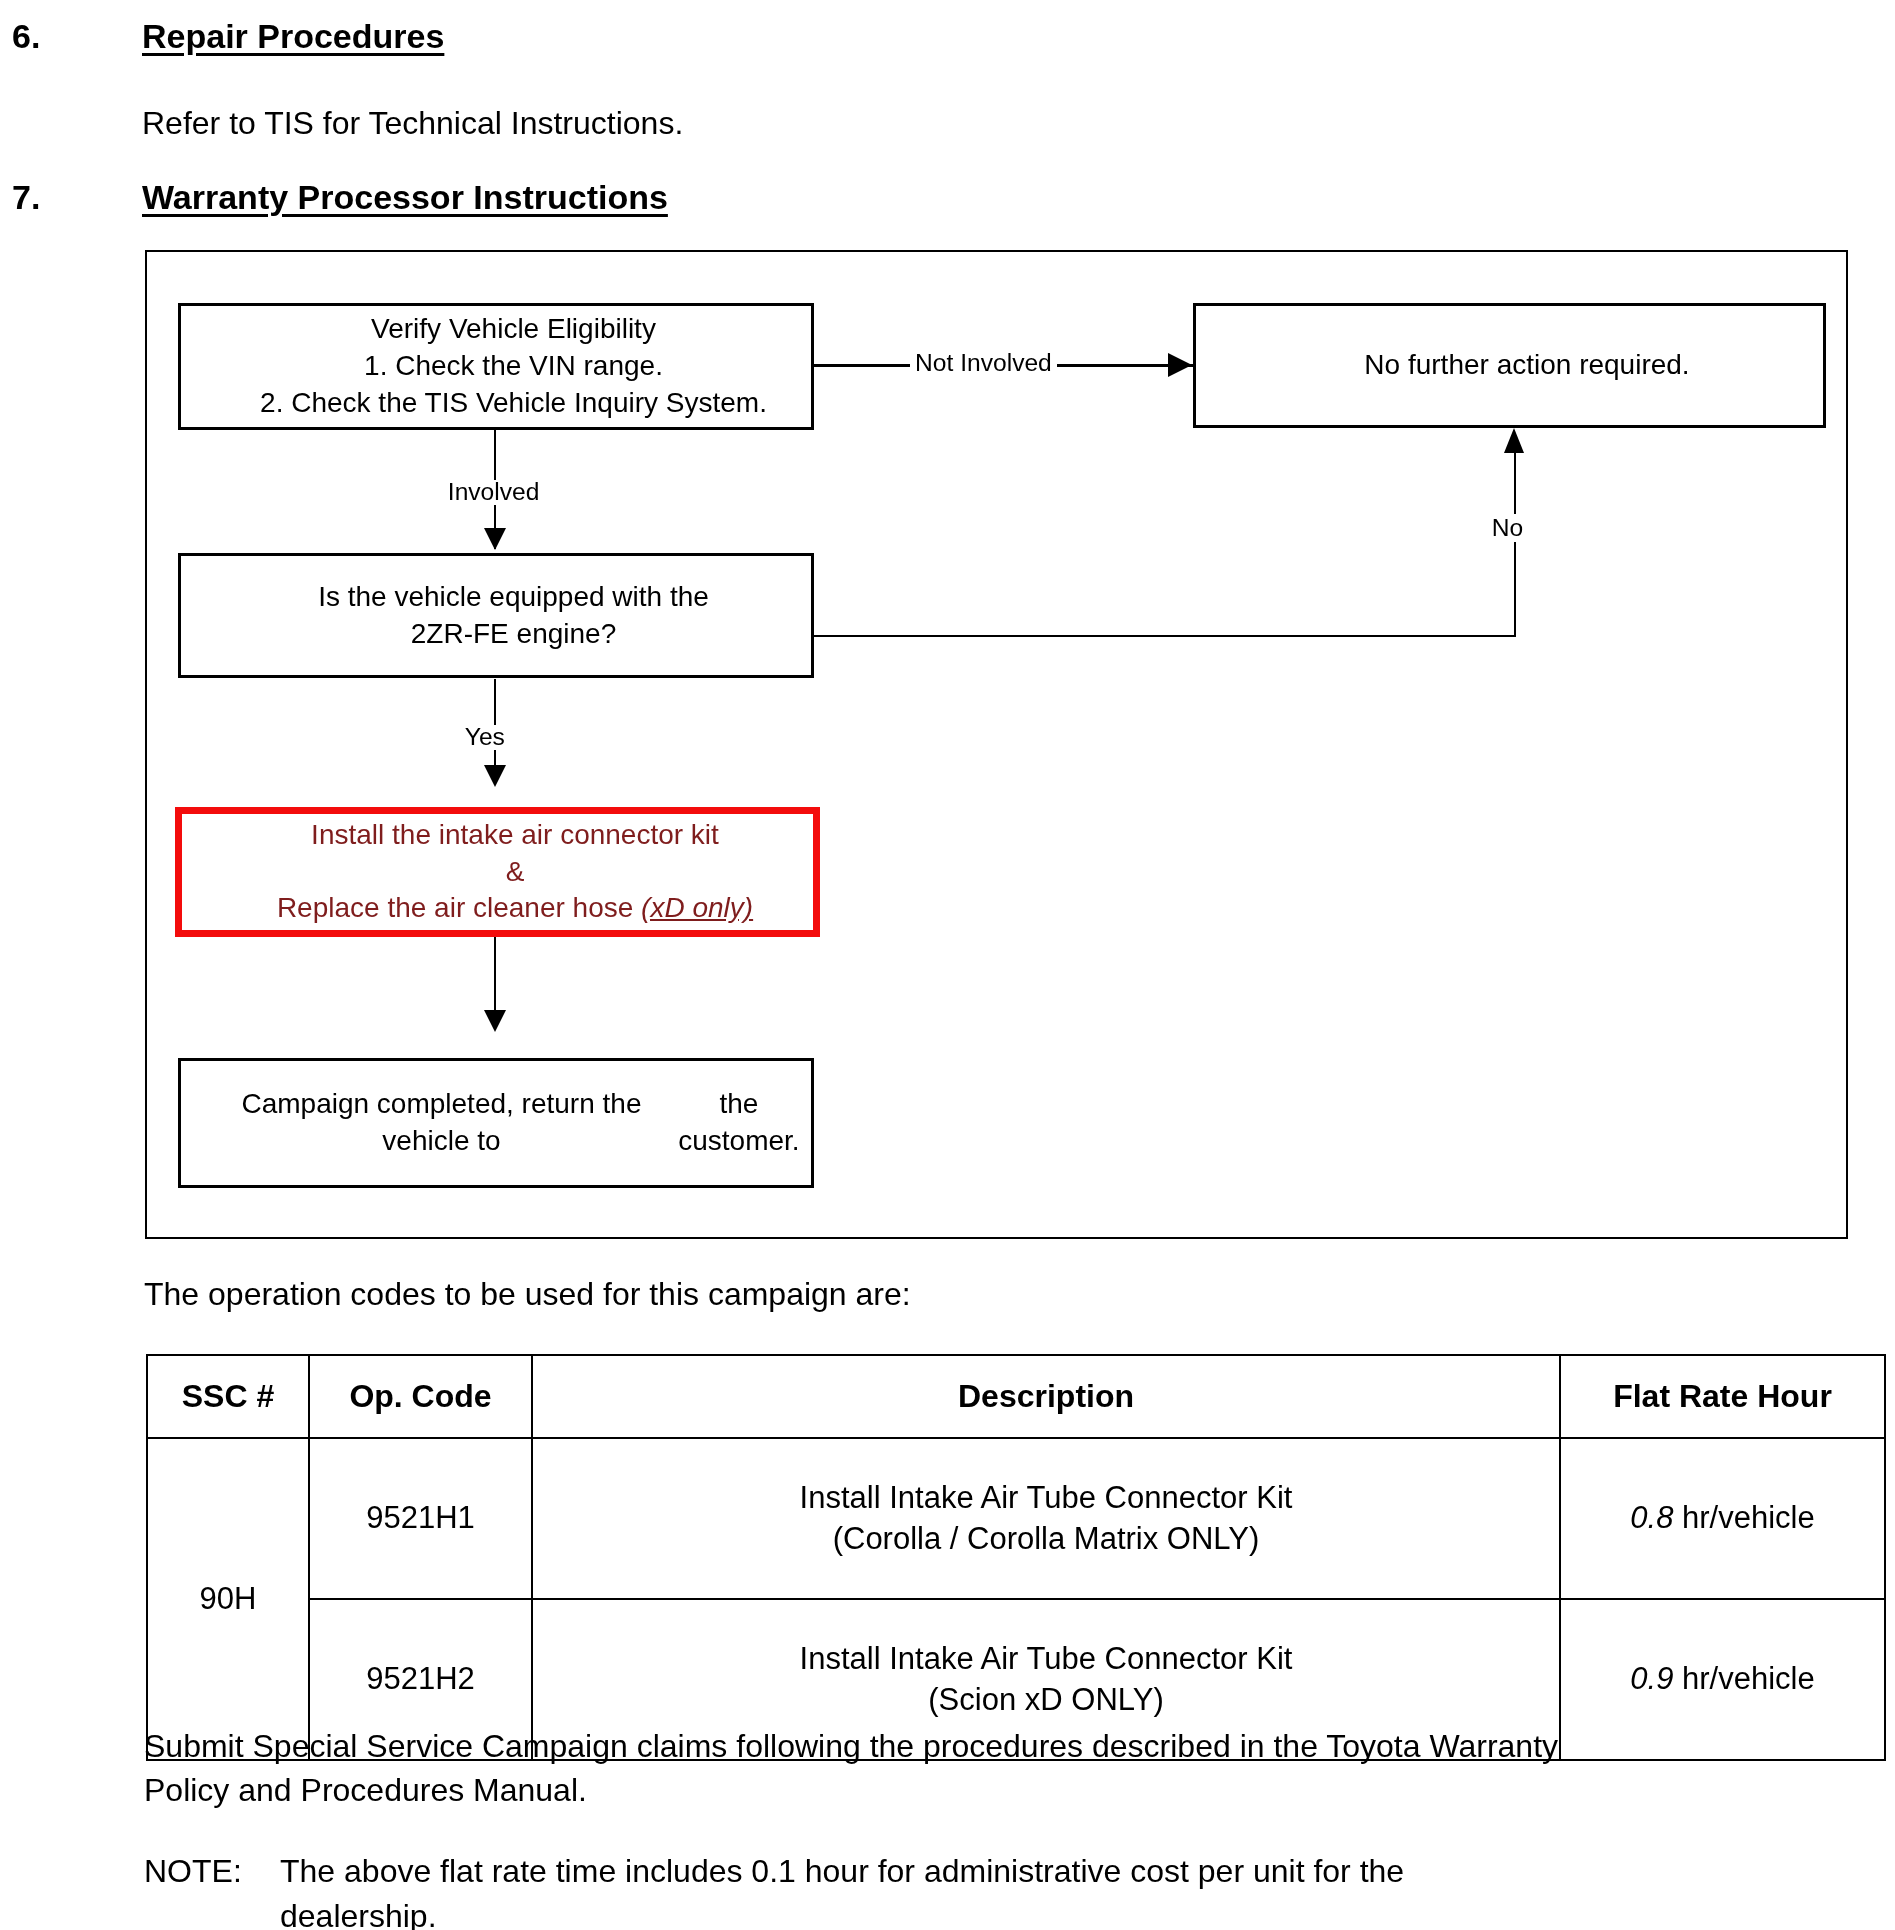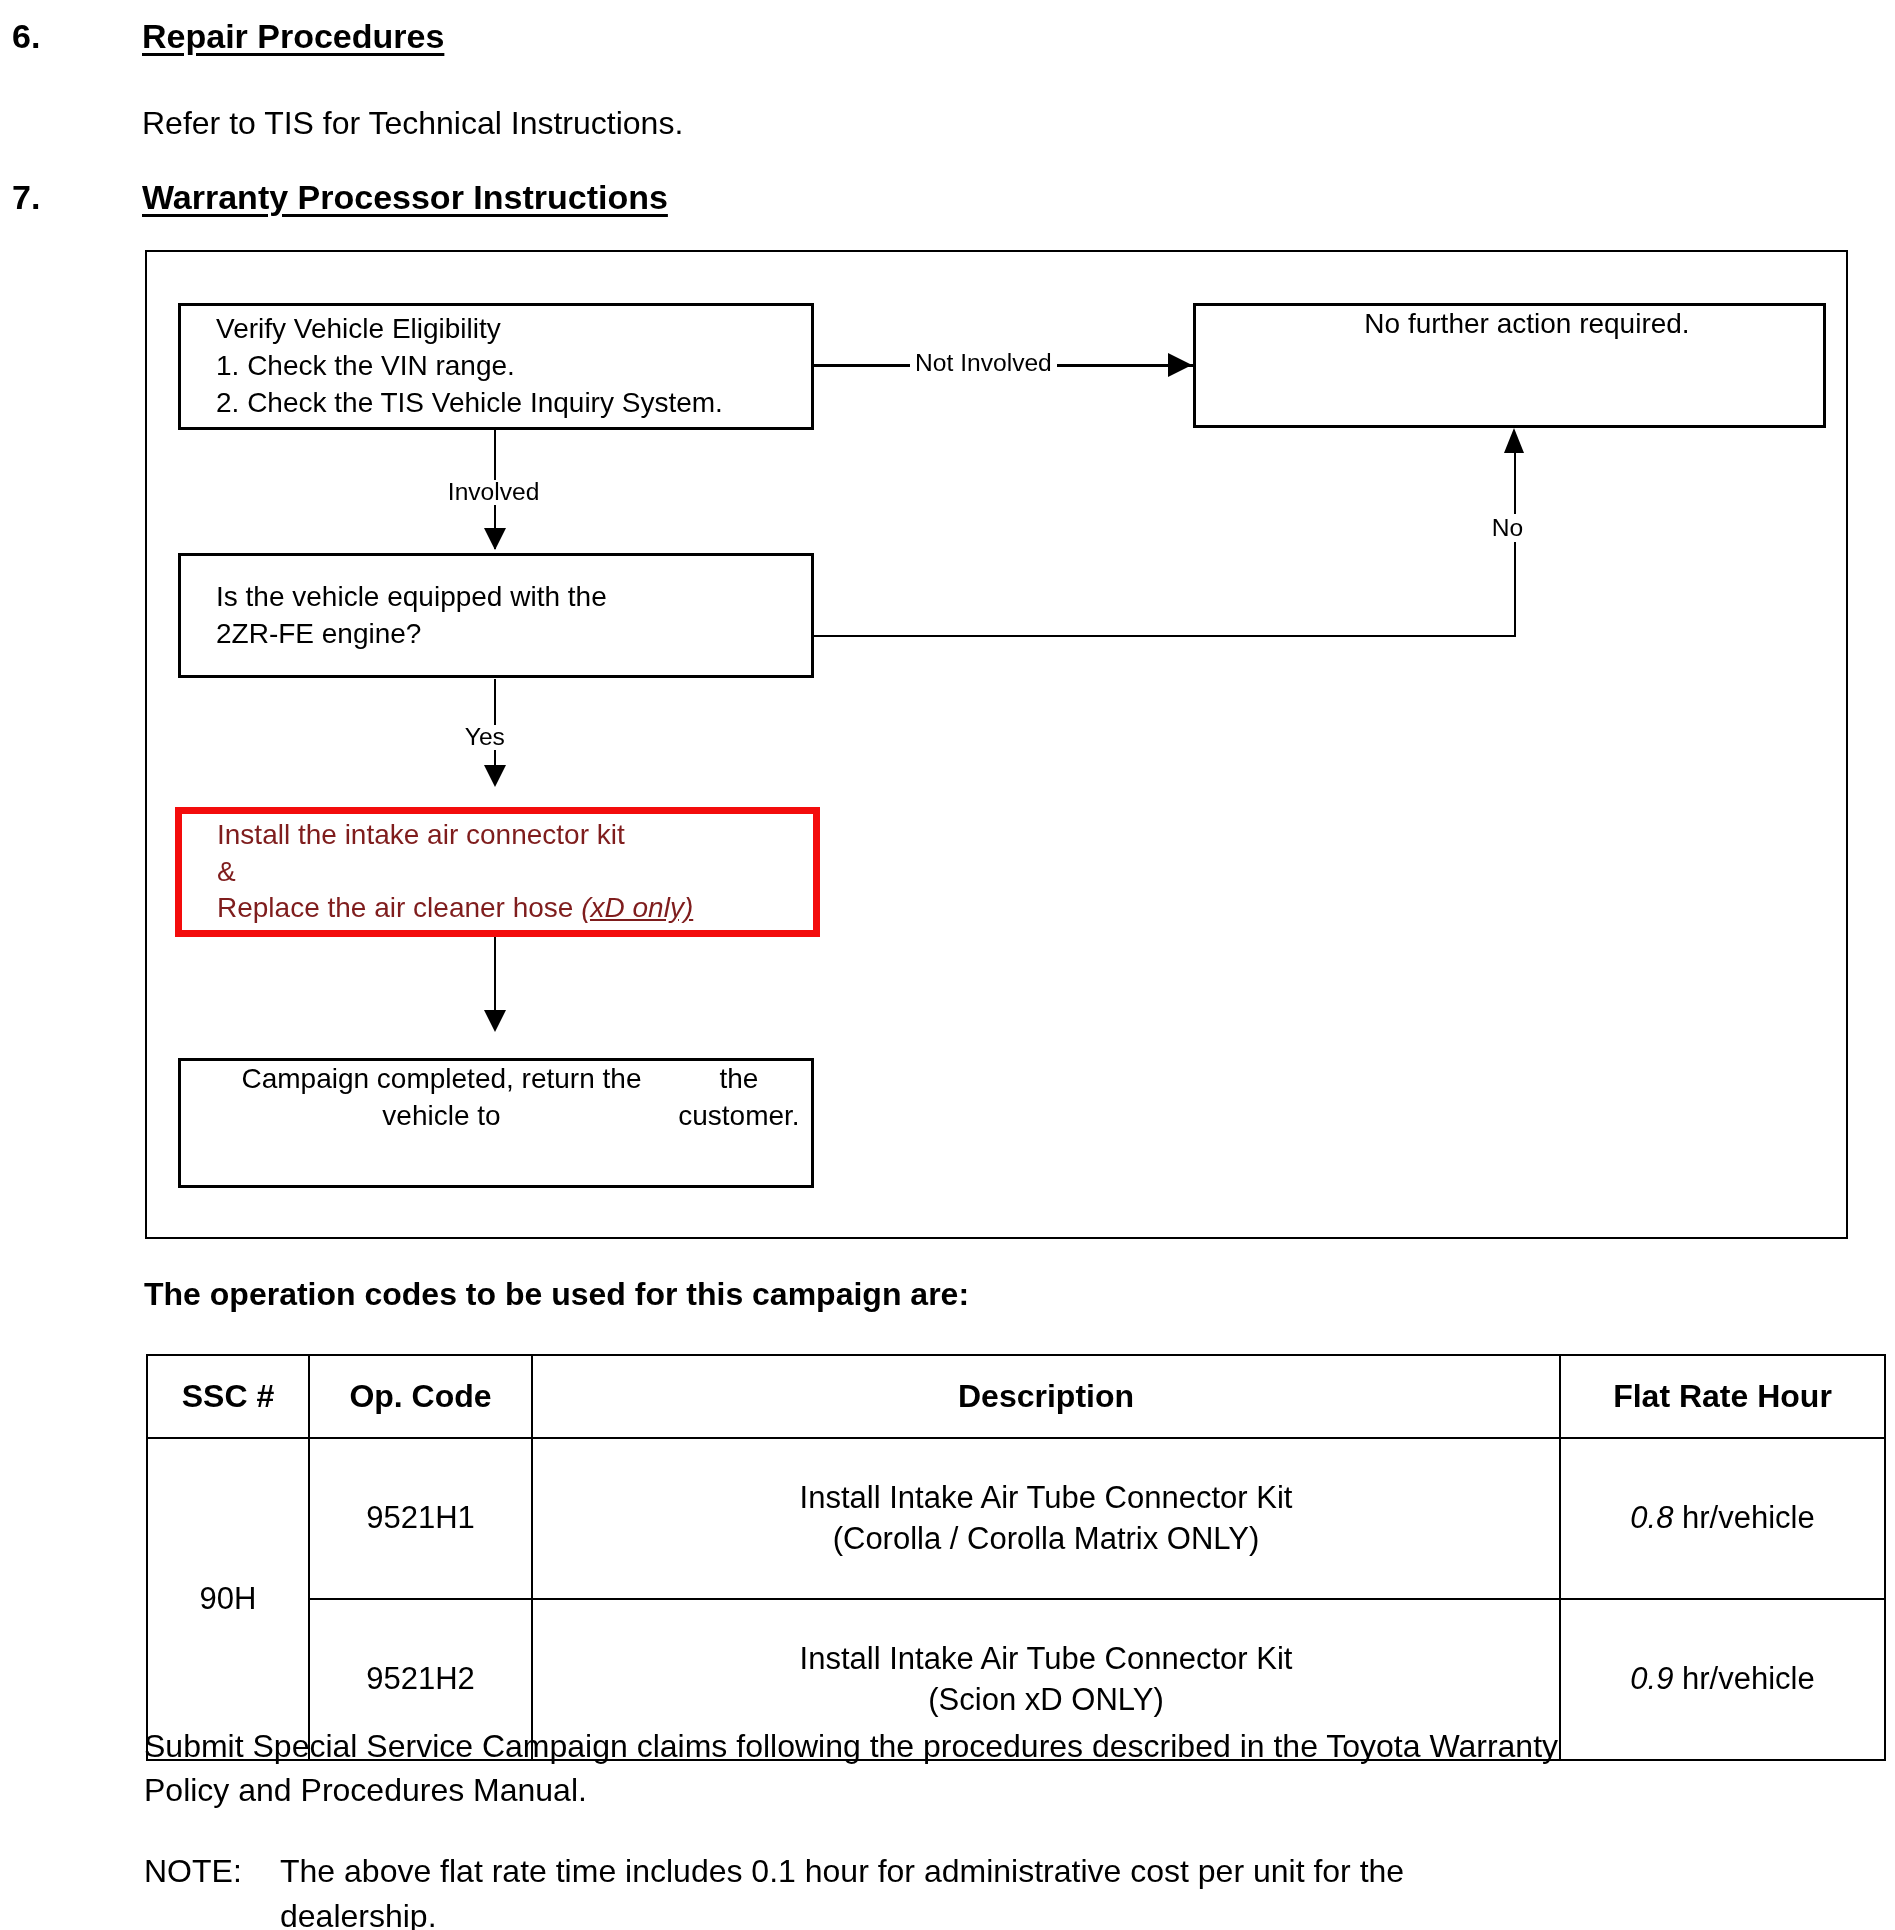--- a/index.html
+++ b/index.html
@@ -44,21 +44,21 @@
     width: 1703px;
     height: 989px;
     border: 2.5px solid #000;
     box-sizing: border-box;
   }
   .fc-box {
     border: 3.4px solid #000;
     box-sizing: border-box;
     background: #fff;
     display: flex;
-    align-items: flex-start;
+    align-items: center;
     justify-content: center;
     text-align: center;
     font-size: 28px;
     line-height: 1.32;
     padding-left: 35px;
   }
   .fc-box.red {
     border: 7.6px solid #f30c0c;
     color: #7f1d1d;
   }
@@ -181,21 +181,21 @@
 
 <div class="abs vline" style="left:494px; top:937px; height:89px;"></div>
 
 <div class="abs arrow-down" style="left:484px; top:1010px;"></div>
 
 <div class="abs fc-box" style="left:178px; top:1058px; width:636px; height:130px; flex-direction:row;">
   <div>Campaign completed, return the vehicle to</div>
   <div>the customer.</div>
 </div>
 
-<div class="abs" style="left:144px; top:1276px; font-size:32px; font-weight:bold;">The operation codes to be used for this campaign are:</div>
+<div class="abs" style="left:144px; top:1276px; font-size:32px; font-weight:normal;">The operation codes to be used for this campaign are:</div>
 
 <table class="abs" id="op-codes-table">
   <colgroup>
     <col class="col-ssc">
       <col class="col-op">
       <col class="col-desc">
       <col class="col-rate">
   </colgroup>
   <thead>
     <tr>

